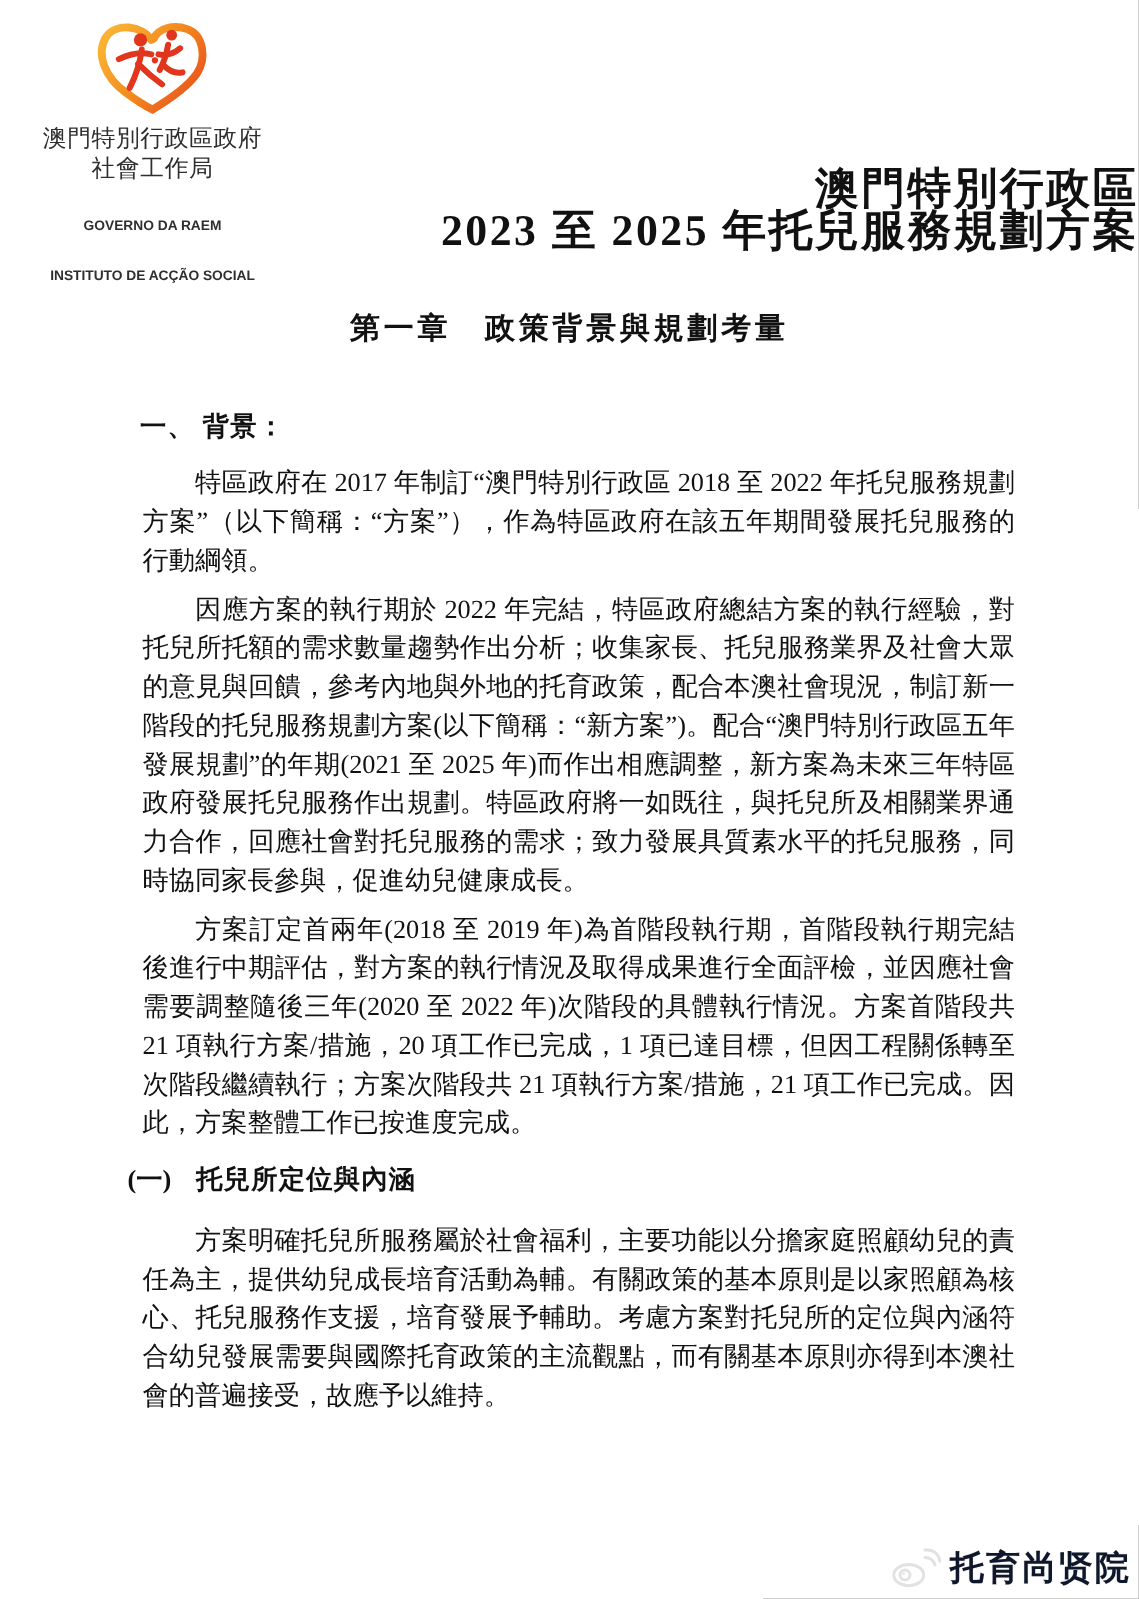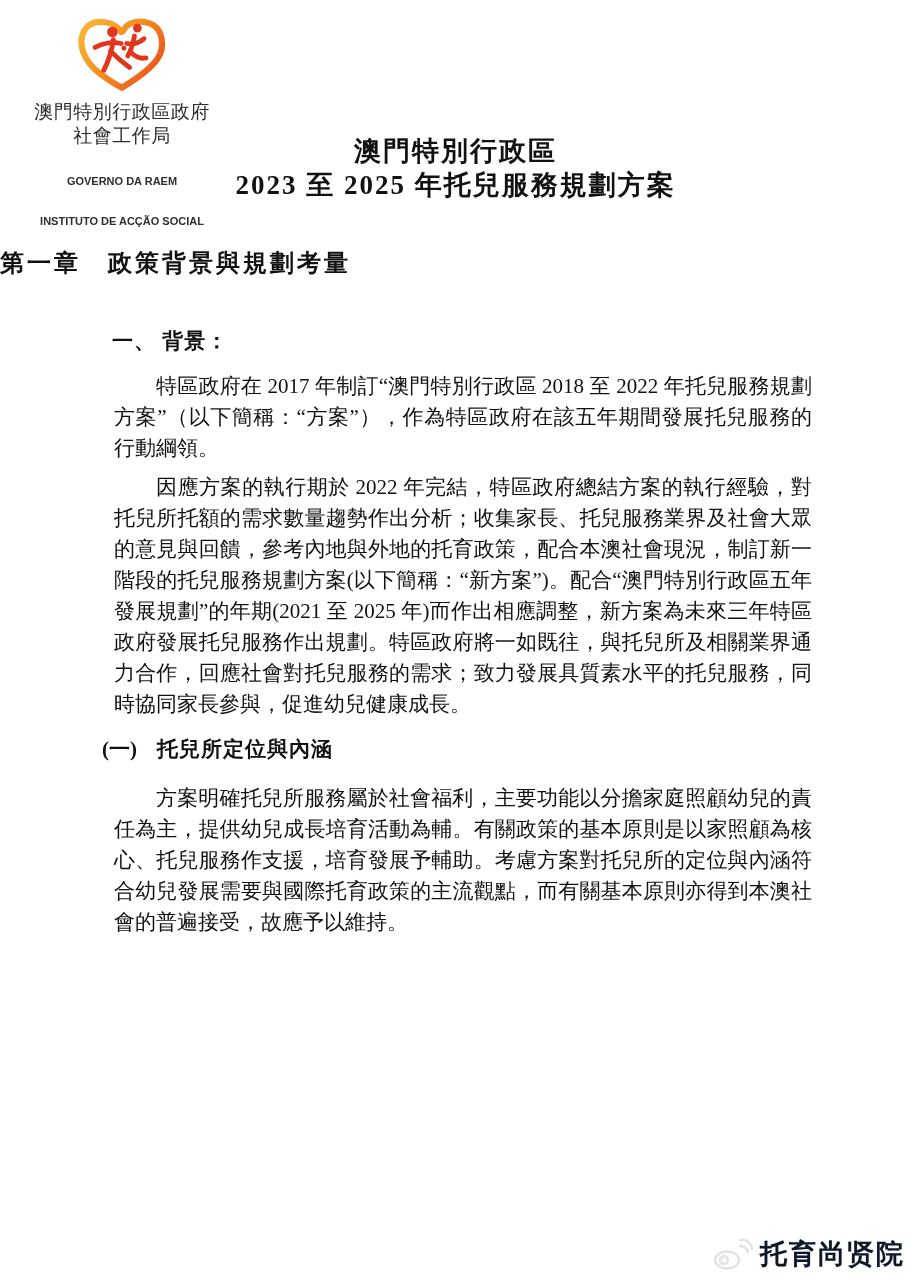--- a/index.html
+++ b/index.html
@@ -25,26 +25,26 @@
   }
   .org-pt{
     font-family:"Liberation Sans","DejaVu Sans",sans-serif;
     font-weight:700;font-size:11px;line-height:14px;color:#2e2e2e;
     white-space:nowrap;
     margin-top:26px;
   }
   
   .title-block{
     position:absolute;top:134px;left:0;width:100%;
-    text-align:center;font-weight:700;font-size:27px;line-height:34px;
+    text-align:right;font-weight:700;font-size:35px;line-height:34px;
     letter-spacing:2px;white-space:nowrap;font-family:Liberation Serif, serif;
   }
   .chapter{
     position:absolute;top:248px;left:0;width:100%;
-    font-weight:700;font-size:24px;line-height:30px;
+    text-align:center;font-weight:700;font-size:24px;line-height:30px;
     letter-spacing:3px;margin:0;
   }
   
   .body{
     position:absolute;top:326px;left:100px;width:712px;
     font-size:21px;line-height:31px;text-align:justify;
   }
   .sec-heading{
     font-size:21px;font-weight:700;margin:0 0 14px 12px;
     letter-spacing:1px;
@@ -107,20 +107,21 @@
     <div>2023 至 2025 年托兒服務規劃方案</div>
   </div>
 
   <h2 class="chapter">第一章　政策背景與規劃考量</h2>
 
   <main class="body">
     <h3 class="sec-heading">一、 背景：</h3>
     <p>特區政府在 2017 年制訂“澳門特別行政區 2018 至 2022 年托兒服務規劃方案”（以下簡稱：“方案”），作為特區政府在該五年期間發展托兒服務的行動綱領。</p>
     <p>因應方案的執行期於 2022 年完結，特區政府總結方案的執行經驗，對托兒所托額的需求數量趨勢作出分析；收集家長、托兒服務業界及社會大眾的意見與回饋，參考內地與外地的托育政策，配合本澳社會現況，制訂新一階段的托兒服務規劃方案(以下簡稱：“新方案”)。配合“澳門特別行政區五年發展規劃”的年期(2021 至 2025 年)而作出相應調整，新方案為未來三年特區政府發展托兒服務作出規劃。特區政府將一如既往，與托兒所及相關業界通力合作，回應社會對托兒服務的需求；致力發展具質素水平的托兒服務，同時協同家長參與，促進幼兒健康成長。</p>
 
+    <p>方案訂定首兩年(2018 至 2019 年)為首階段執行期，首階段執行期完結後進行中期評估，對方案的執行情況及取得成果進行全面評檢，並因應社會需要調整隨後三年(2020 至 2022 年)次階段的具體執行情況。方案首階段共 21 項執行方案/措施，20 項工作已完成，1 項已達目標，但因工程關係轉至次階段繼續執行；方案次階段共 21 項執行方案/措施，21 項工作已完成。因此，方案整體工作已按進度完成。</p>
 
     <h4 class="subsec">
       <span>(一)</span><span class="subsec-title">托兒所定位與內涵</span>
     </h4>
     <p>方案明確托兒所服務屬於社會福利，主要功能以分擔家庭照顧幼兒的責任為主，提供幼兒成長培育活動為輔。有關政策的基本原則是以家照顧為核心、托兒服務作支援，培育發展予輔助。考慮方案對托兒所的定位與內涵符合幼兒發展需要與國際托育政策的主流觀點，而有關基本原則亦得到本澳社會的普遍接受，故應予以維持。</p>
   </main>
 
   <div class="watermark">
     <svg width="40" height="34" viewBox="0 0 40 34" fill="none" stroke="#e2e2e2" stroke-width="2.4" stroke-linecap="round">
       <ellipse cx="14" cy="23" rx="12" ry="8.5"></ellipse>

